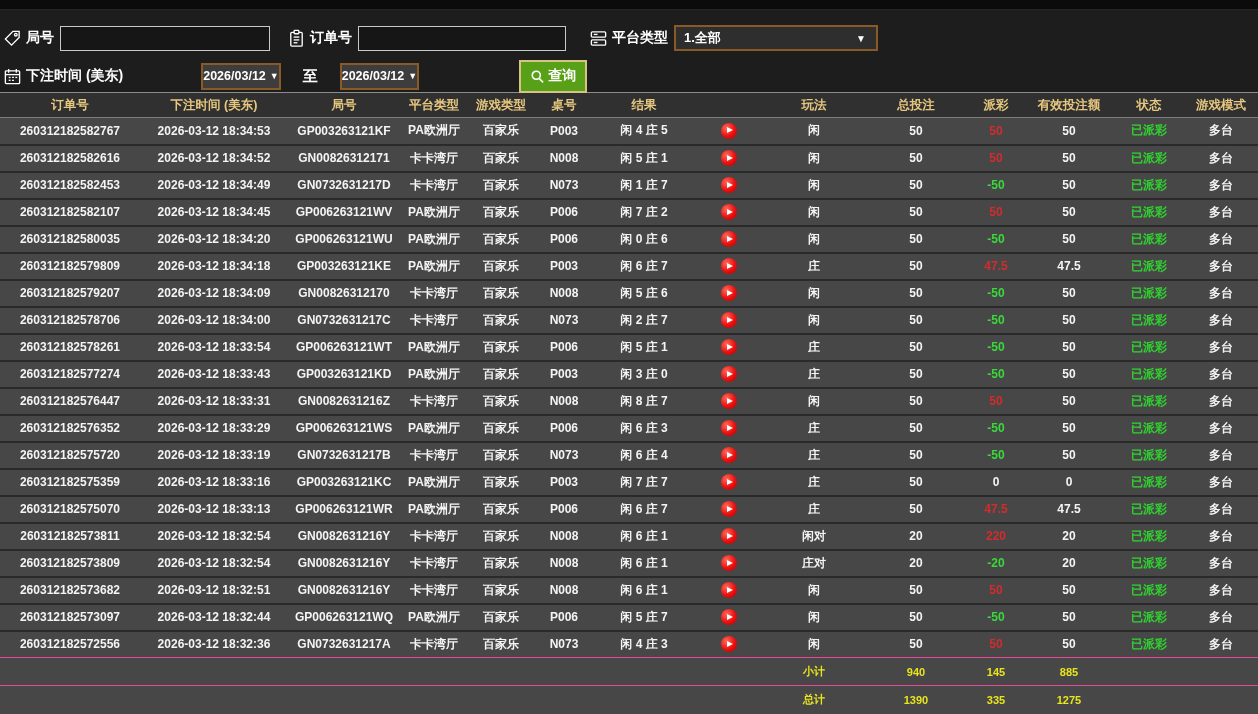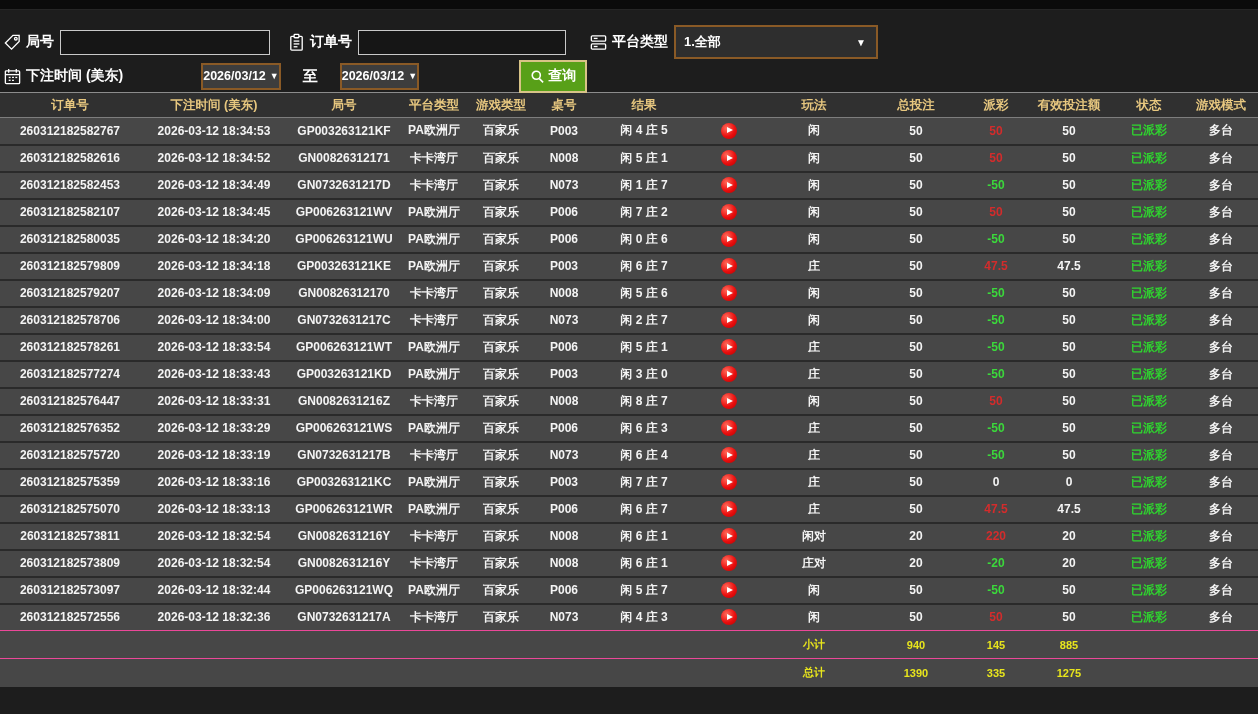--- a/index.html
+++ b/index.html
@@ -16,21 +16,21 @@
   .flabel { color:#fff; font-size:14px; margin:0 6px 0 4px; white-space:nowrap; }
   .ficon { display:inline-flex; width:19px; height:19px; }
   .ficon svg { width:100%; height:100%; }
   .tinput {
     width:210px; height:25px; background:#161616; border:1px solid #c9c9c9;
     color:#fff; font-size:12px; font-weight:700; padding:0 6px; outline:none;
     font-family:"Liberation Sans","DejaVu Sans",sans-serif;
   }
   .tinput2 { width:208px; }
   .select {
-    width:204px; height:34px; background:#2e2e2e; border:2px solid #8a5a26;
+    width:204px; height:26px; background:#2e2e2e; border:2px solid #8a5a26;
     color:#fff; font-size:13px; display:flex; align-items:center;
     justify-content:space-between; padding:0 10px 0 8px; cursor:pointer;
   }
   .select .caret { font-size:10px; color:#fff; }
   .datebox {
     height:27px; background:#3d3d3d; border:2px solid #8a5a26; color:#fff;
     font-size:12.5px; display:flex; align-items:center; justify-content:center;
     gap:4px; padding:0 0; cursor:pointer; white-space:nowrap;
   }
   .datebox .caret { font-size:9px; }
@@ -449,20 +449,36 @@
     <td>闲 6 庄 1</td>
     <td><span class="play-icon"></span></td>
     <td>庄对</td>
     <td>20</td>
     <td class="loss">-20</td>
     <td>20</td>
     <td class="status">已派彩</td>
     <td>多台</td>
   </tr>
         <tr class="data-row">
+    <td>260312182573682</td>
+    <td>2026-03-12 18:32:51</td>
+    <td>GN0082631216Y</td>
+    <td>卡卡湾厅</td>
+    <td>百家乐</td>
+    <td>N008</td>
+    <td>闲 6 庄 1</td>
+    <td><span class="play-icon"></span></td>
+    <td>闲</td>
+    <td>50</td>
+    <td class="win">50</td>
+    <td>50</td>
+    <td class="status">已派彩</td>
+    <td>多台</td>
+  </tr>
+        <tr class="data-row">
     <td>260312182573097</td>
     <td>2026-03-12 18:32:44</td>
     <td>GP006263121WQ</td>
     <td>PA欧洲厅</td>
     <td>百家乐</td>
     <td>P006</td>
     <td>闲 5 庄 7</td>
     <td><span class="play-icon"></span></td>
     <td>闲</td>
     <td>50</td>

